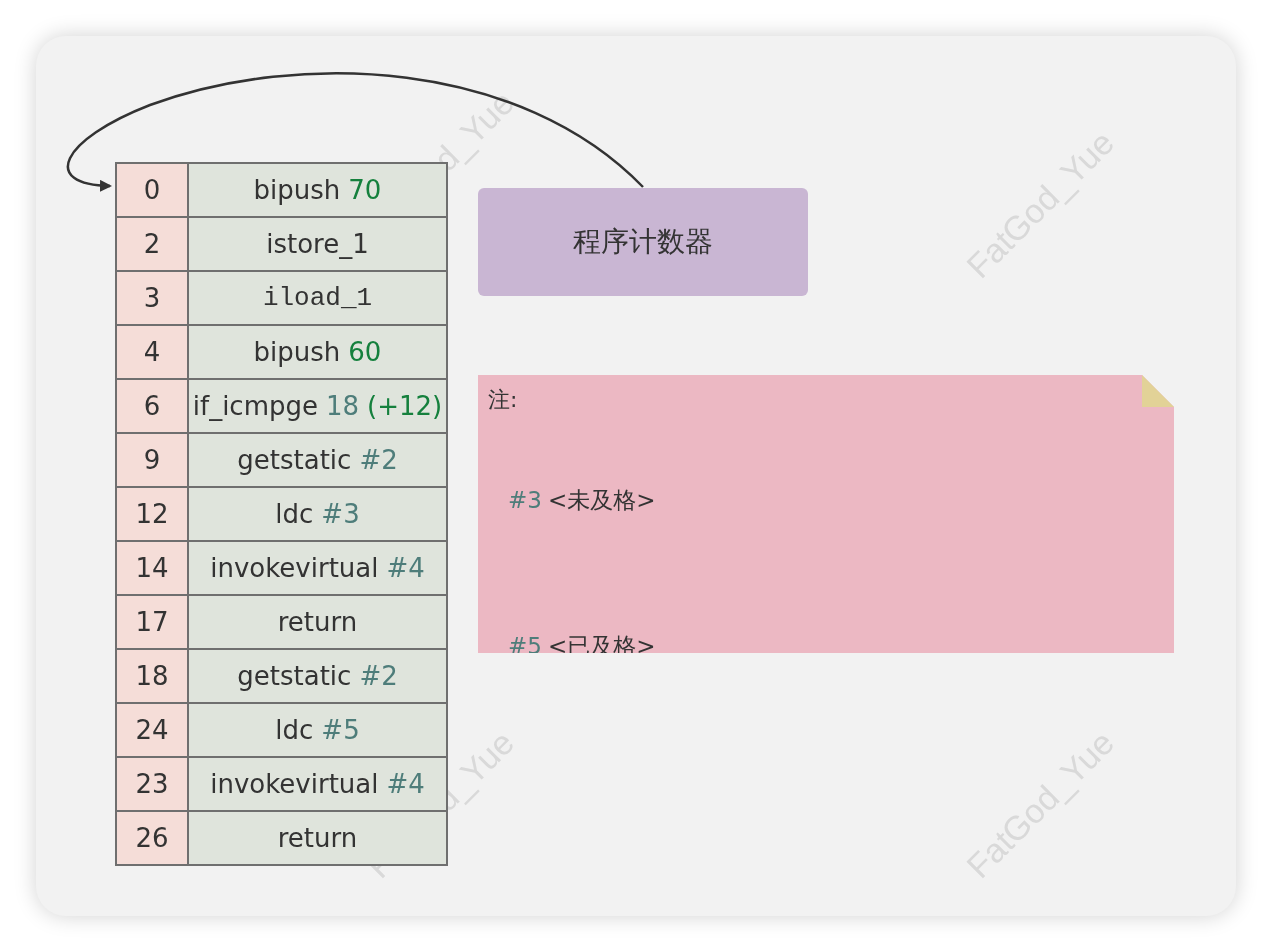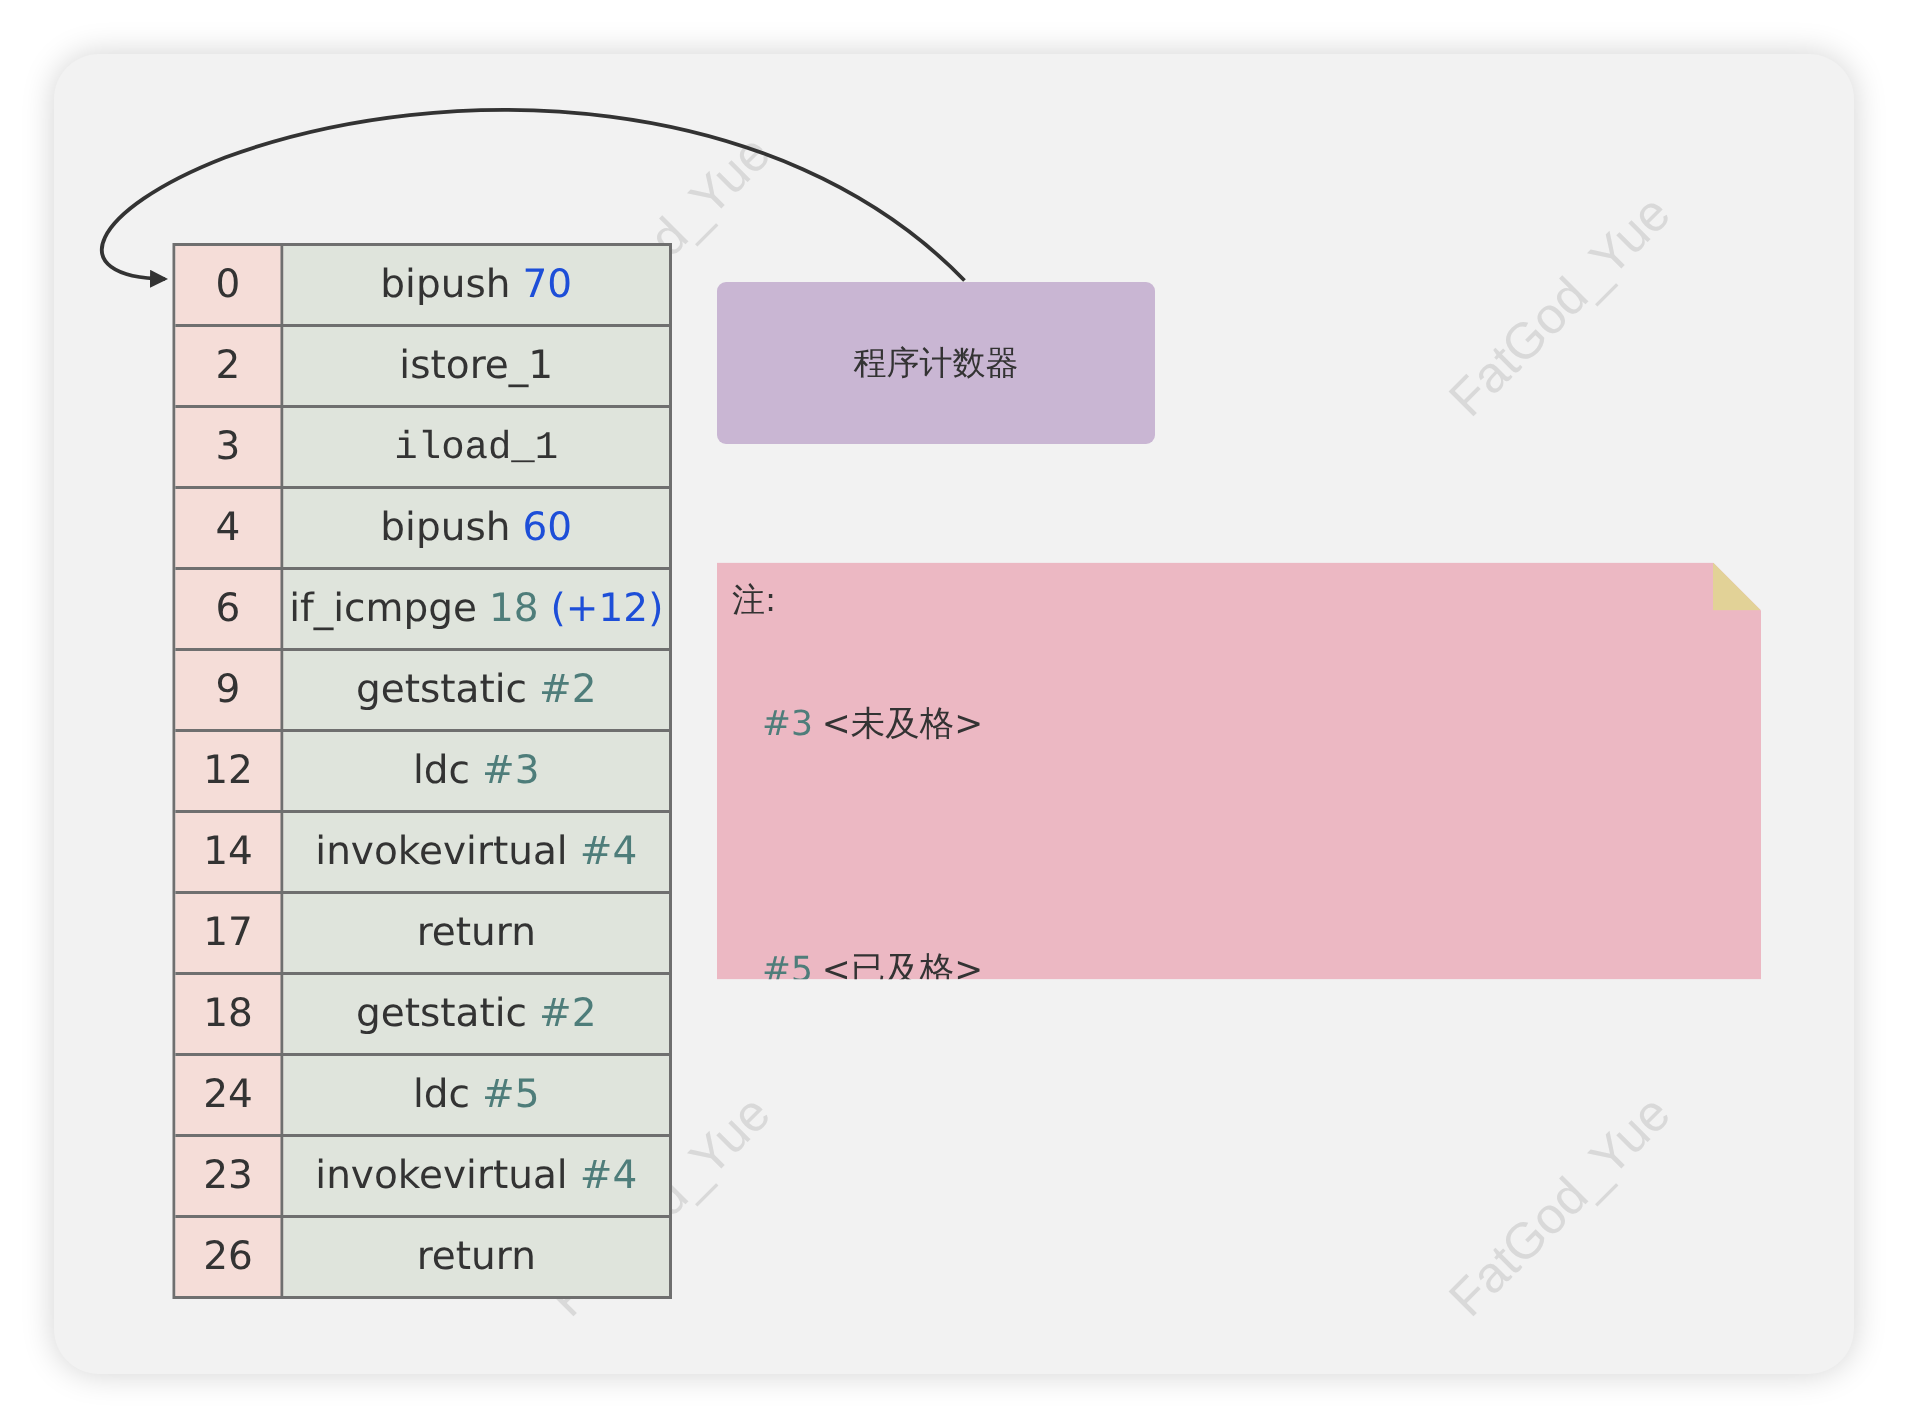--- a/index.html
+++ b/index.html
@@ -13,24 +13,24 @@
   .table { position:absolute; left:115px; top:162px; width:333px; z-index:2;
            border:2px solid #6f6f6f; box-sizing:border-box; }
   .row { display:flex; height:54px; border-bottom:2px solid #6f6f6f; box-sizing:border-box; }
   .row:last-child { border-bottom:none; height:52px; }
   .pc { width:72px; background:#f5ddd8; border-right:2px solid #6f6f6f; display:flex; align-items:center;
         justify-content:center; font-size:26px; color:#333; box-sizing:border-box; }
   .ins { flex:1; background:#dfe4dc; display:flex; align-items:center; justify-content:center;
          font-size:26px; color:#333; white-space:nowrap; }
   .ins span { margin-left:8px; }
   .ref { color:#4e7d7a; }
-  .num { color:#1d4ed8; }
-  .pcbox { position:absolute; left:478px; top:188px; width:292px; height:108px; background:#c9b6d3;
+  .num { color:#15803d; }
+  .pcbox { position:absolute; left:478px; top:188px; width:330px; height:108px; background:#c9b6d3;
            border-radius:6px; display:flex; align-items:center; justify-content:center;
-           font-size:22px; color:#333; z-index:2; }
+           font-size:28px; color:#333; z-index:2; }
   .note { position:absolute; left:478px; top:375px; width:696px; height:278px; background:#ecb8c3;
           z-index:2; clip-path:polygon(0 0, 664px 0, 696px 32px, 696px 100%, 0 100%); }
   .fold { position:absolute; left:1142px; top:375px; width:32px; height:32px; z-index:3;
           background:#e2d297; clip-path:polygon(0 0, 100% 100%, 0 100%); }
   .note-title { position:absolute; left:10px; top:10px; font-size:22px; color:#333; }
   .note-line { position:absolute; left:30px; font-size:23px; color:#333; white-space:nowrap; }
   .note-line .ref { margin-right:6px; }
 </style>
 </head>
 <body>
@@ -141,16 +141,16 @@
       </div>
     </div>
   </div>
 
 <div class="pcbox">
   <span>程序计数器</span>
 </div>
 
 <div class="note" id="note">
   <div class="note-title">注:</div>
-    <div class="note-line" style="top: 92px;"><span class="ref">#3</span><span>&lt;未及格&gt;</span></div>
+    <div class="note-line" style="top: 110px;"><span class="ref">#3</span><span>&lt;未及格&gt;</span></div>
     <div class="note-line" style="top: 232px; margin-top: 24px;"><span class="ref">#5</span><span>&lt;已及格&gt;</span></div>
   </div>
 <div class="fold"></div>
 
 </body></html>

